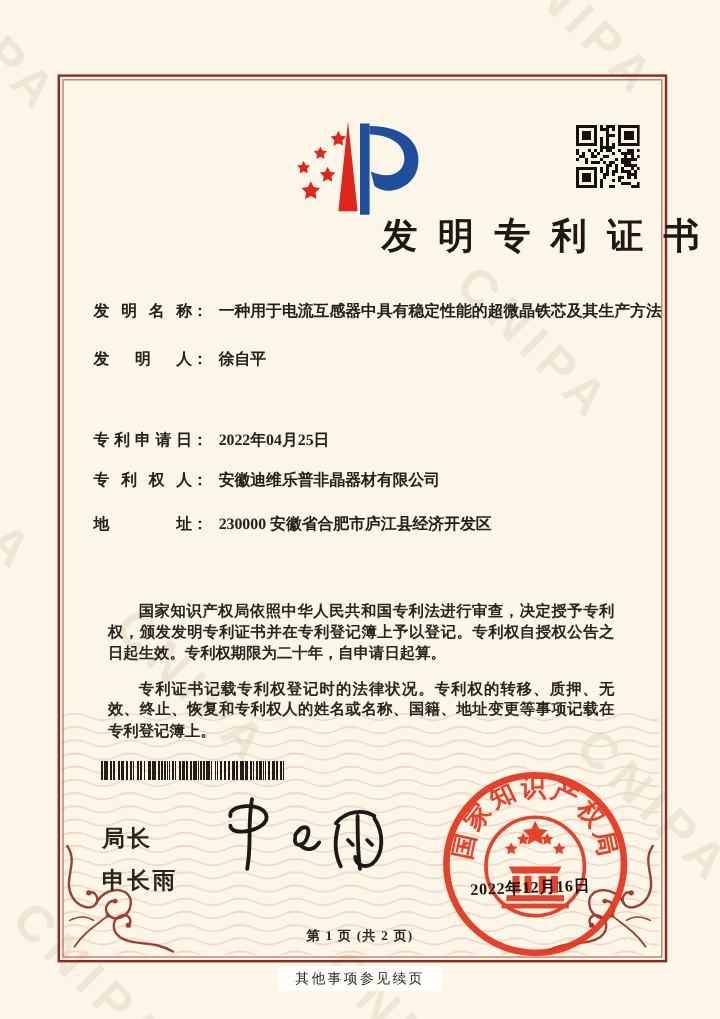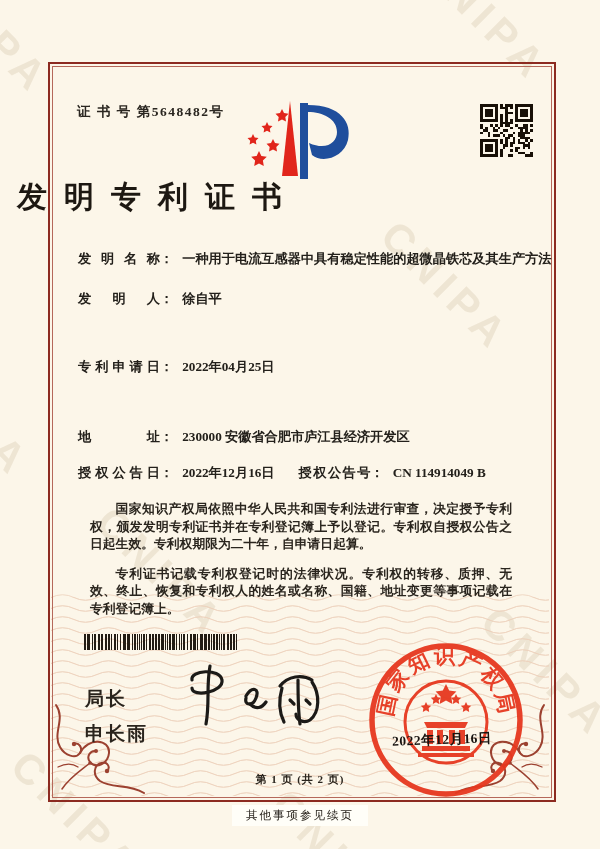--- a/index.html
+++ b/index.html
@@ -20,21 +20,21 @@
   
   .frame{position:absolute;left:48px;top:62px;width:504px;height:736px;
     border:2px solid #8c2a20;z-index:2;}
   .frame-inner{position:absolute;inset:2px;border:1px solid #b5685a;}
   
   .content{position:absolute;inset:0;z-index:3;}
   .certno{position:absolute;left:77px;top:103px;font-size:13.5px;
     letter-spacing:1.5px;font-weight:600;color:#2a2620;}
   .logo{position:absolute;left:238px;top:95px;width:124px;height:90px;}
   .qr{position:absolute;left:480px;top:104px;width:53px;height:53px;}
-  .title{position:absolute;left:0;right:0;top:177px;text-align:left;
+  .title{position:absolute;left:0;right:0;top:177px;text-align:right;
     font-size:30px;font-weight:600;letter-spacing:17px;padding-left:17px;
     color:#1d1812;}
   .row{position:absolute;left:78px;font-size:13.2px;font-weight:600;
     color:#23201b;white-space:nowrap;}
   .lbl{display:inline-block;width:82px;text-align:justify;text-align-last:justify;}
   .lbl2{display:inline-block;width:72px;text-align:justify;text-align-last:justify;margin-left:24px;}
   .val{margin-left:9px;}
   .paras{position:absolute;left:78px;width:446px;top:489px;
     font-size:12.8px;line-height:17.6px;font-weight:600;color:#2a251e;
     text-align:justify;}
@@ -111,21 +111,20 @@
   <g fill="#9c4130">
     <circle cx="22" cy="47" r="2.2"></circle>
       <circle cx="55" cy="74" r="2.2"></circle>
     <circle cx="44" cy="54" r="2"></circle>
       <circle cx="38" cy="66" r="1.8"></circle>
   </g>
 </svg>
 
 <div class="content">
 
-  <div class="certno">证 书 号 第5648482号</div>
 
   <svg class="logo" viewBox="0 0 124 88">
     <polygon points="52,5 60,80 44,80" fill="#e1251b"></polygon>
     <polygon points="62,7 70,7 70,83 62,83" fill="#1f4e9c"></polygon>
     <path d="M70 9 C103 9 114 27 110 44 C106 61 85 68 74 59 L71 47 C89 55 99 46 99 36 C99 23 85 16 70 16 Z" fill="#1f4e9c"></path>
     <g fill="#e1251b">
       <path d="M21 55 l2.4 4.9 5.4.8 -3.9 3.8 .9 5.4 -4.8-2.5 -4.8 2.5 .9-5.4 -3.9-3.8 5.4-.8z"></path>
       <path d="M35 43 l2 4.1 4.5.7 -3.2 3.2 .7 4.5 -4-2.1 -4 2.1 .7-4.5 -3.2-3.2 4.5-.7z"></path>
       <path d="M15 38 l1.7 3.4 3.8.6 -2.7 2.7 .6 3.8 -3.4-1.8 -3.4 1.8 .6-3.8 -2.7-2.7 3.8-.6z"></path>
       <path d="M29 26 l1.7 3.4 3.8.6 -2.7 2.7 .6 3.8 -3.4-1.8 -3.4 1.8 .6-3.8 -2.7-2.7 3.8-.6z"></path>
@@ -356,25 +355,25 @@
 
   <div class="row" style="top:290px">
     <span class="lbl">发明人</span><span>：</span><span class="val">徐自平</span>
   </div>
   <div class="row" style="top:250px">
     <span class="lbl">发明名称</span><span>：</span><span class="val">一种用于电流互感器中具有稳定性能的超微晶铁芯及其生产方法</span>
   </div>
   <div class="row" style="top:358px">
     <span class="lbl">专利申请日</span><span>：</span><span class="val">2022年04月25日</span>
   </div>
+  <div class="row" style="top:391px">
+    <span class="lbl">专利权人</span><span>：</span><span class="val">安徽迪维乐普非晶器材有限公司</span>
+  </div>
   <div class="row" style="top:428px">
     <span class="lbl">地址</span><span>：</span><span class="val">230000 安徽省合肥市庐江县经济开发区</span>
-  </div>
-  <div class="row" style="top:464px">
-    <span class="lbl">授权公告日</span><span>：</span><span class="val">2022年12月16日</span><span class="lbl2">授权公告号</span><span>：</span><span class="val">CN 114914049 B</span>
   </div>
 
   <div class="paras">
     <p>国家知识产权局依照中华人民共和国专利法进行审查，决定授予专利权，颁发发明专利证书并在专利登记簿上予以登记。专利权自授权公告之日起生效。专利权期限为二十年，自申请日起算。</p>
     <p>专利证书记载专利权登记时的法律状况。专利权的转移、质押、无效、终止、恢复和专利权人的姓名或名称、国籍、地址变更等事项记载在专利登记簿上。</p>
   </div>
 
   <svg class="barcode" id="barcode" viewBox="0 0 156 16" preserveAspectRatio="none" shape-rendering="crispEdges">
       <rect x="0" y="0" width="2" height="16" fill="#221c14"></rect>
       <rect x="3" y="0" width="3" height="16" fill="#221c14"></rect>

